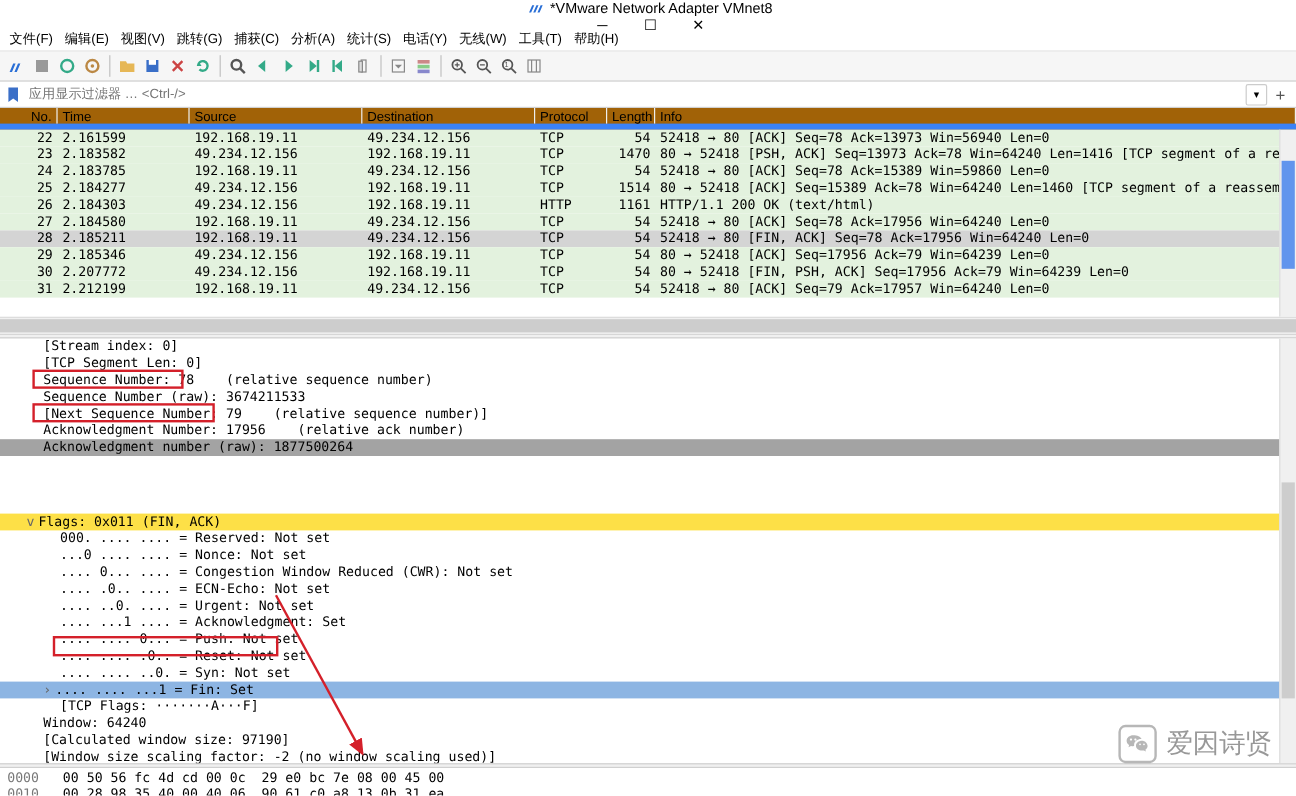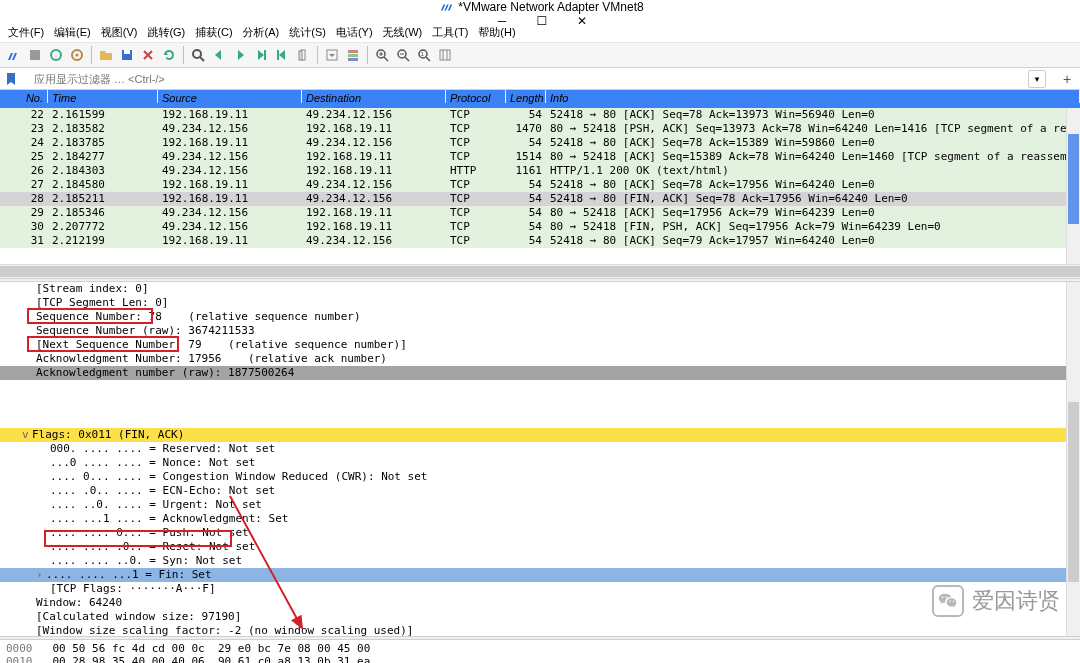--- a/index.html
+++ b/index.html
@@ -61,44 +61,43 @@
 .tbtn svg { width:14px; height:14px; }
 .toolbar .sep { width:1px; height:18px; background:#c0c0c0; margin:0 3px;}
 
 
 .filterbar {
   height:22px;
   display:flex;
   align-items:center;
   padding:0 4px;
   border-bottom:1px solid #d0d0d0;
-  gap:12px;
+  gap:2px;
 }
 .filter-book { width:14px; height:14px; display:flex;}
 .filterinput {
   flex:1;
   border:none;
   outline:none;
   background:#fff;
   font-size:11px;
   color:#666;
   padding:2px 4px;
 }
 .filterbar .drop { width:18px; height:18px; display:flex; align-items:center; justify-content:center; border:1px solid #ccc; border-radius:2px; font-size:9px;}
 .filterbar .plus { width:18px; height:18px; display:flex; align-items:center; justify-content:center; font-size:14px; color:#555;}
 
 
 .packet-header {
   display:flex;
   height:18px;
-  background:#3b82f6;
+  background:#a16207;
   border-bottom:5px solid #3b82f6;
   font-size:11px;
   color:#000;
-  font-style:italic;
 }
 .packet-header .col { padding:2px 4px; border-right:1px solid #eee;}
 .packet-body { height:156px; overflow:hidden; position:relative;}
 .packet-row {
   display:flex;
   height:14px;
   font-size:11px;
   font-family: Menlo, Consolas, monospace;
 }
 .packet-row .col { padding:0 4px; white-space:nowrap; overflow:hidden; }
@@ -184,21 +183,21 @@
 .arrow-svg {
   position:absolute;
   left:120px; top:490px;
   width:220px; height:150px;
   pointer-events:none;
 }
 
 
 .watermark {
   position:absolute;
-  right:20px; bottom:46px;
+  right:20px; bottom:27px;
   display:flex;
   align-items:center;
   gap:8px;
   opacity:0.6;
   color:#555;
   font-size:22px;
   pointer-events:none;
 }
 .watermark .wm-icon {
   width:32px; height:32px;

